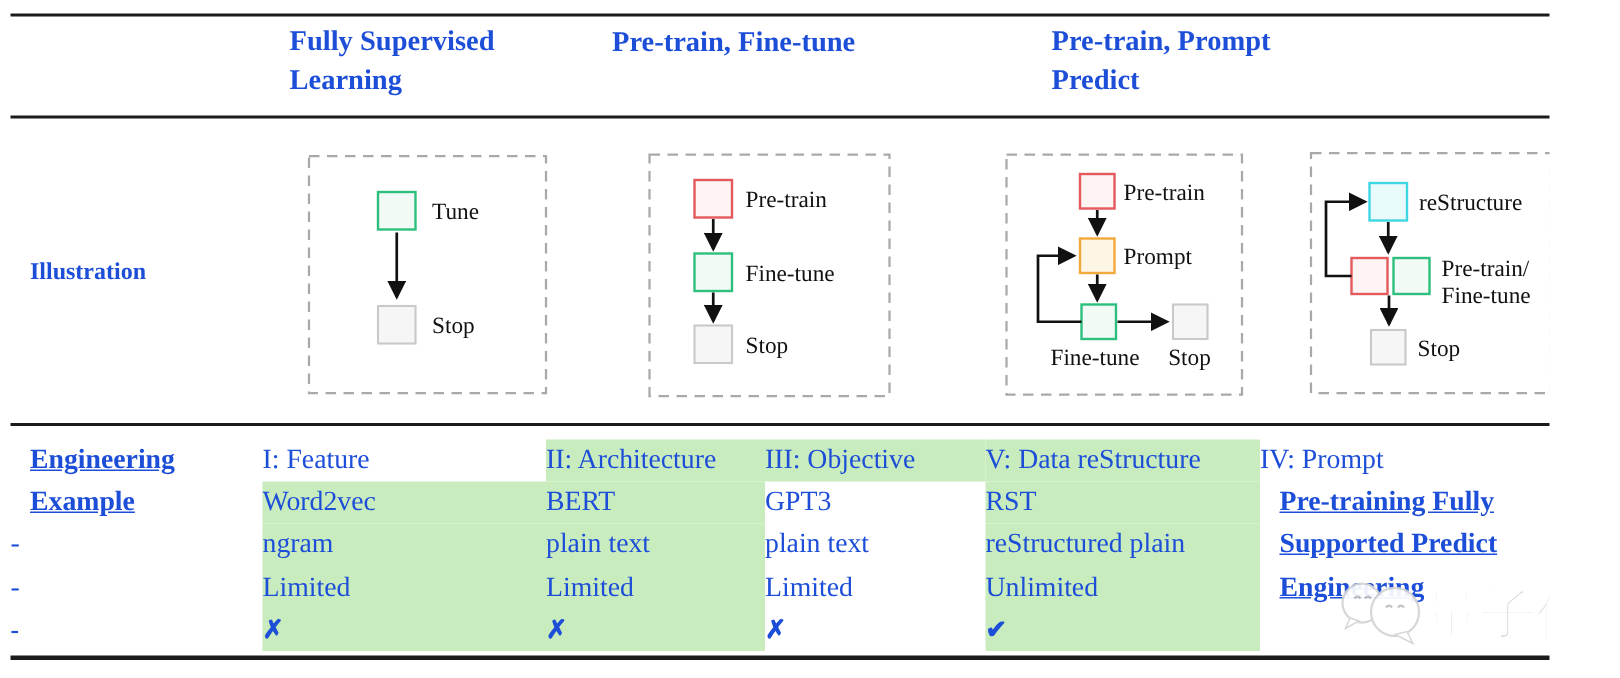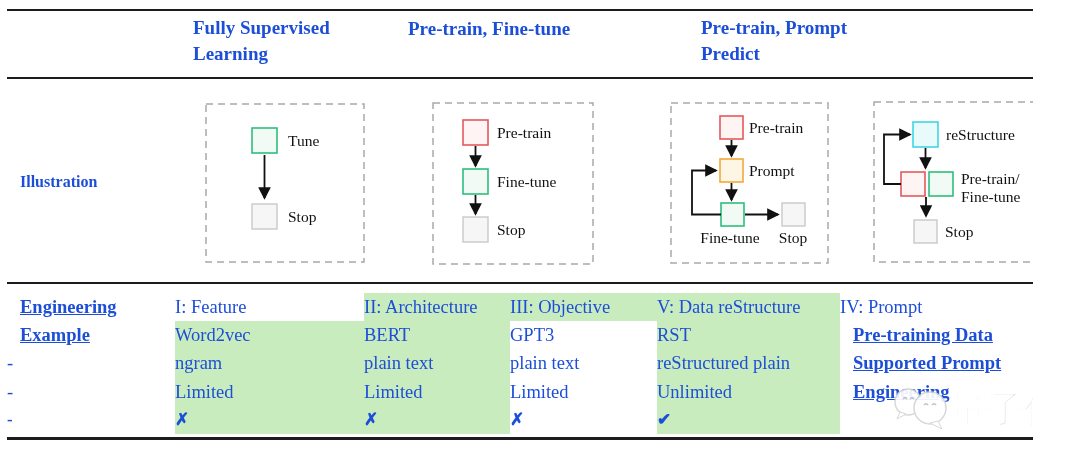--- a/index.html
+++ b/index.html
@@ -120,28 +120,28 @@
     <div class="cell hl">III: Objective</div>
     <div class="cell hl">V: Data reStructure</div>
     <div class="cell">IV: Prompt</div>
 
     <div class="rowlab">Example</div>
     <div class="cell hl">Word2vec</div>
     <div class="cell hl">BERT</div>
     <div class="cell">GPT3</div>
     <div class="cell hl">RST</div>
 
-    <div class="rowlab">Pre-training Data</div>
+    <div class="rowlab">Pre-training Fully</div>
     <div class="cell">-</div>
     <div class="cell hl">ngram</div>
     <div class="cell hl">plain text</div>
     <div class="cell">plain text</div>
     <div class="cell hl">reStructured plain</div>
 
-    <div class="rowlab">Supported Prompt</div>
+    <div class="rowlab">Supported Predict</div>
     <div class="cell">-</div>
     <div class="cell hl">Limited</div>
     <div class="cell hl">Limited</div>
     <div class="cell">Limited</div>
     <div class="cell hl">Unlimited</div>
 
     <div class="rowlab">Engineering</div>
     <div class="cell mark">-</div>
     <div class="cell hl mark">✗</div>
     <div class="cell hl mark">✗</div>

